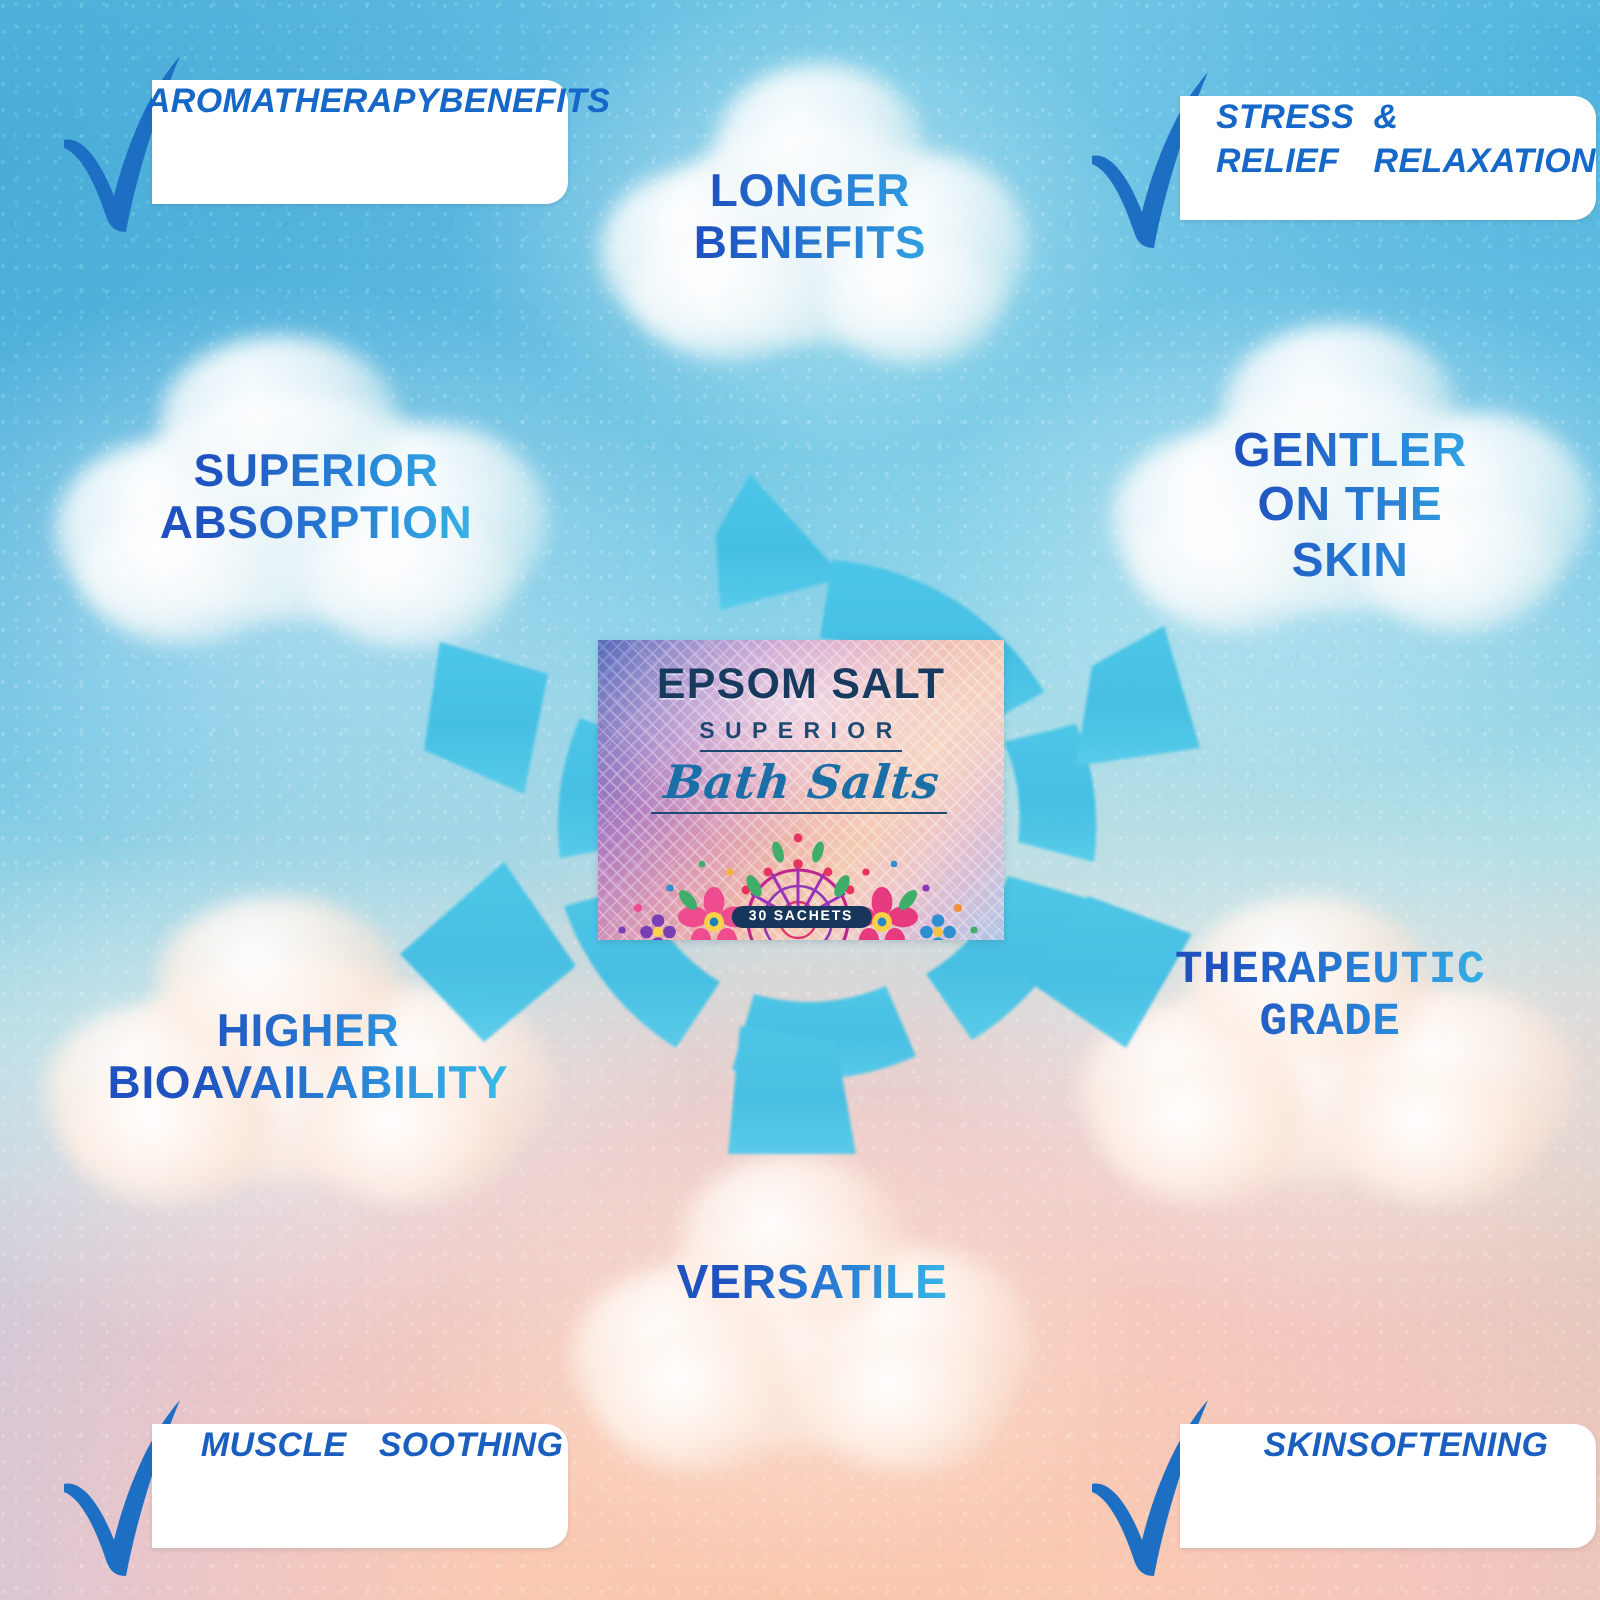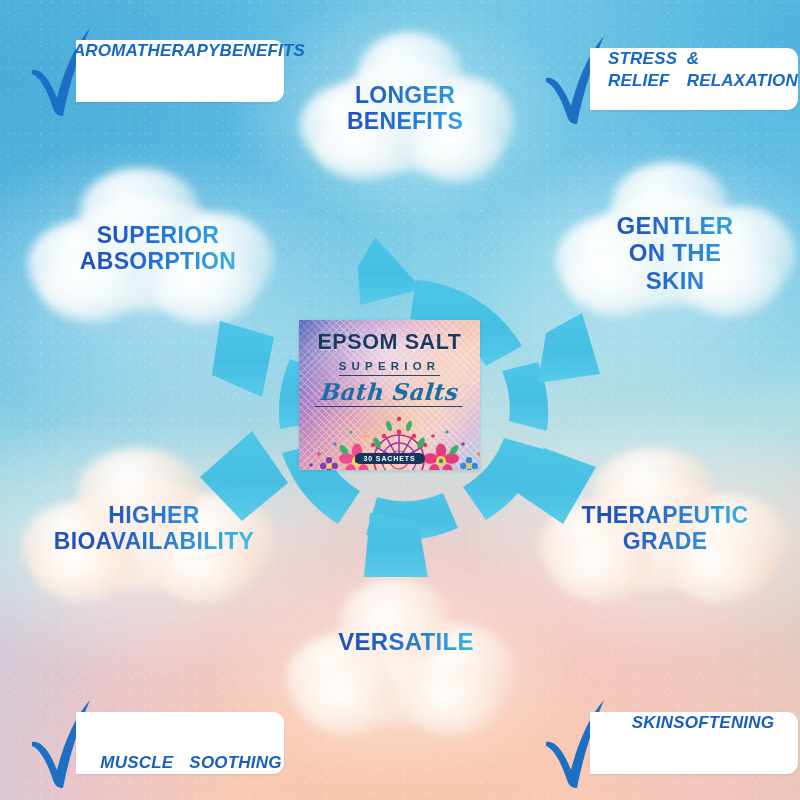--- a/index.html
+++ b/index.html
@@ -53,21 +53,21 @@
   }
   .cloud.warm i{
     background:radial-gradient(circle at 40% 36%, rgba(255,255,255,.95), rgba(253,241,232,.82) 42%, rgba(250,225,210,.55) 74%, rgba(250,222,206,0) 100%);
   }
 
   
   #ring{position:absolute;left:170px;top:225px;width:460px;height:360px;}
 
   
   #product{
-    position:absolute;left:299px;top:320px;width:181px;height:150px;
+    position:absolute;left:299px;top:320px;width:203px;height:150px;
     overflow:hidden;
     box-shadow:0 1px 3px rgba(60,80,110,.22);
     background:
       linear-gradient(128deg,#4f63b4 0%,#7f74bf 13%,#b27ec0 27%,#d998b4 41%,#eeb6a8 55%,#f3c9b2 66%,#eec7c6 76%,#d9bdd4 86%,#bfc3e0 95%,#aec4e6 100%);
   }
   #product .weave{
     position:absolute;inset:0;opacity:.42;mix-blend-mode:overlay;
     background-image:
       repeating-linear-gradient(45deg, rgba(255,255,255,.75) 0 1px, rgba(255,255,255,0) 1px 5px),
       repeating-linear-gradient(-45deg, rgba(255,255,255,.6) 0 1px, rgba(255,255,255,0) 1px 5px),
@@ -106,39 +106,39 @@
   .benefit span{
     display:block;font-size:23px;font-weight:bold;letter-spacing:.3px;
     background:linear-gradient(100deg,#1f52c0 0%,#1f52c0 26%,#2a86d8 62%,#38b6e6 88%,#3fc3ea 100%);
     -webkit-background-clip:text;background-clip:text;
     -webkit-text-fill-color:transparent;color:#2a7fd0;
   }
   #b-top{left:300px;top:82px;width:210px;}
   #b-left-up{left:50px;top:222px;width:216px;}
   #b-right-up{left:572px;top:212px;width:206px;}
   #b-left-dn{left:38px;top:502px;width:232px;}
-  #b-right-dn{left:552px;top:502px;width:226px;}
+  #b-right-dn{left:552px;top:472px;width:226px;font-family:Liberation Mono, monospace;}
   #b-bottom{left:318px;top:628px;width:176px;}
   #b-bottom span,#b-right-up span{font-size:24px;}
 
   
   .badge{position:absolute;width:270px;height:90px;}
   .badge .tick{position:absolute;left:10px;top:-2px;width:74px;height:92px;}
   .badge .panel{
     position:absolute;left:62px;top:12px;width:208px;height:62px;
     background:#fff;border-radius:0 11px 11px 0;
     box-shadow:0 1px 2px rgba(40,70,100,.13);
     display:flex;flex-direction:row;justify-content:center;
     padding-left:18px;box-sizing:border-box;
   }
   .badge .panel b{
     display:block;font-size:17px;font-weight:bold;font-style:italic;
     color:#1668c8;letter-spacing:.2px;line-height:1.28;
   }
-  .badge.ctr .panel{align-items:flex-end;padding-left:22px;gap:16px;}
+  .badge.ctr .panel{align-items:flex-start;padding-left:22px;gap:16px;}
   #badge-tl{left:14px;top:28px;}
   #badge-tr{left:528px;top:36px;text-decoration:underline;}
   #badge-bl{left:14px;top:700px;}
   #badge-br{left:528px;top:700px;}
   #badge-bl .panel b,#badge-br .panel b{color:#1a5fc0;}
 </style>
 </head>
 <body>
 
 <div id="stage">

